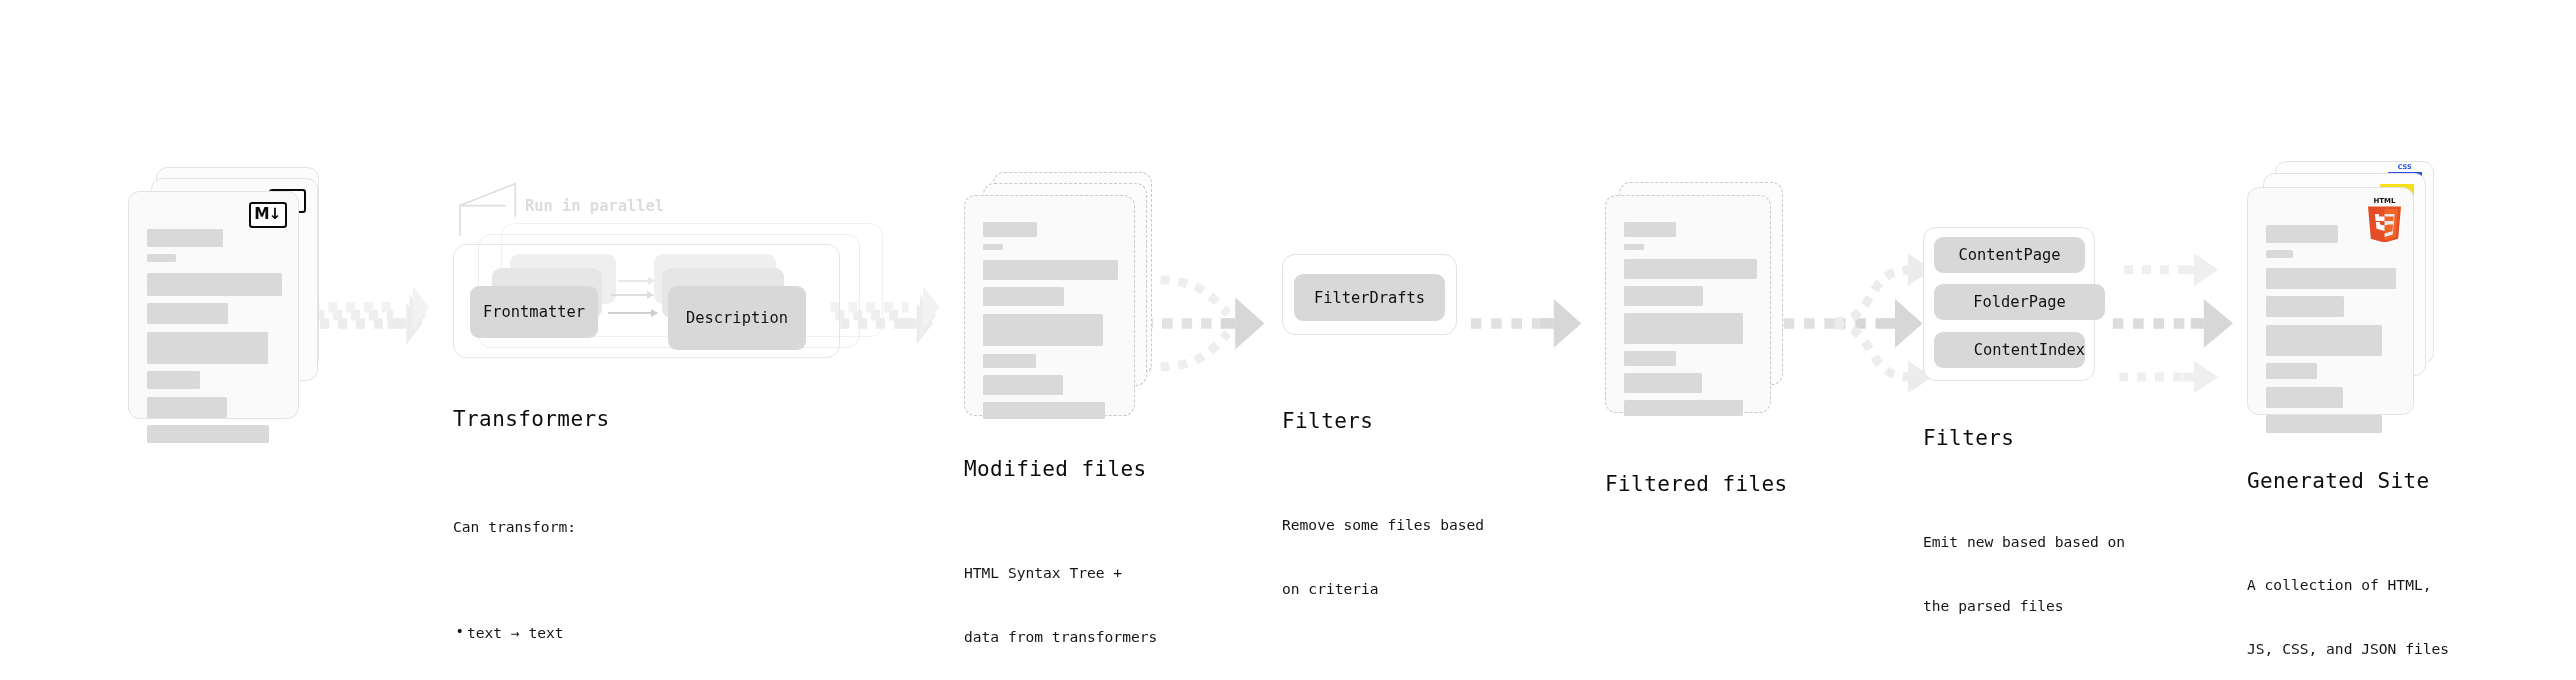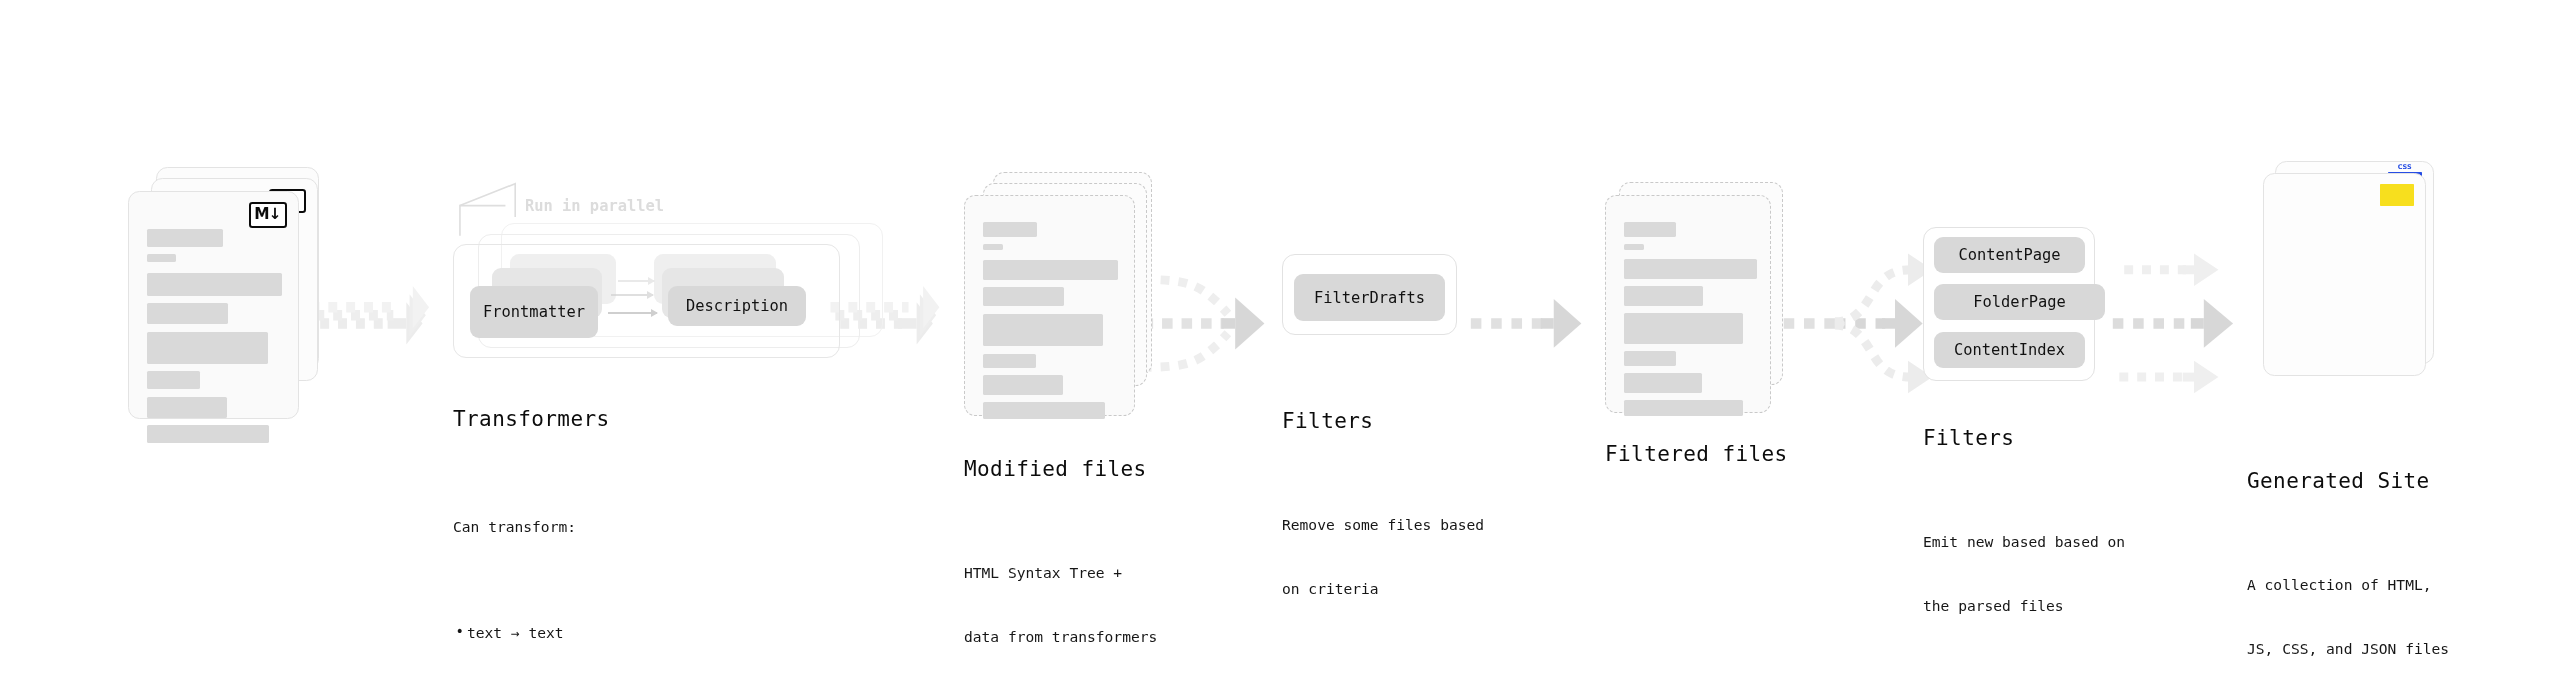--- a/index.html
+++ b/index.html
@@ -214,21 +214,21 @@
   <div class="tarrow" style="left:611px;top:294px;width:42px;opacity:.65;">
       <i></i>
     </div>
   <div class="tarrow" style="left:608px;top:312px;width:49px;">
       <i></i>
     </div>
 
   <div class="chip" style="left:470px;top:286px;width:128px;height:52px;">
     <span>Frontmatter</span>
   </div>
-  <div class="chip" style="left:668px;top:286px;width:138px;height:40px;">
+  <div class="chip" style="left:668px;top:286px;width:138px;height:64px;">
     <span>Description</span>
   </div>
 
   <div class="callout-label" style="left:525px;top:197px;font-weight:bold;">Run in parallel</div>
 
   <div class="caption" style="left:453px;top:377px;">
     <div class="cap-title">Transformers</div>
     <div class="cap-sub" style="margin-top:13px;">
       <span class="lead">Can transform:</span>
       <ul class="cap-list">
@@ -279,48 +279,68 @@
       <div class="bar" style="width:52px;height:14.6px;"></div>
       <div class="bar" style="width:20.3px;height:6.5px;margin-top:3.3px;margin-bottom:9px;"></div>
       <div class="bar" style="width:133px;height:19.5px;"></div>
       <div class="bar" style="width:79px;height:19.5px;"></div>
       <div class="bar" style="width:119px;height:31px;"></div>
       <div class="bar" style="width:52px;height:14.6px;"></div>
       <div class="bar" style="width:78px;height:19.5px;"></div>
       <div class="bar" style="width:119px;height:16.3px;"></div>
     </div>
   </div>
-  <div class="caption" style="left:1605px;top:412px;">
+  <div class="caption" style="left:1605px;top:442px;">
     <div class="cap-title">Filtered files</div>
   </div>
 
   <div class="procbox solidbg" style="left:1923px;top:227px;width:172px;height:154px;"></div>
   <div class="chip" style="left:1934px;top:237px;width:151px;height:36px;">
     <span>ContentPage</span>
   </div>
   <div class="chip" style="left:1934px;top:284px;width:171px;height:36px;">
     <span>FolderPage</span>
   </div>
-  <div class="chip" style="left:1934px;top:332px;width:151px;height:36px;">
+  <div class="chip" style="left:1934px;top:332px;width:151px;height:36px;justify-content:flex-end;">
     <span>ContentIndex</span>
   </div>
   <div class="caption" style="left:1923px;top:396px;">
     <div class="cap-title">Filters</div>
     <div class="cap-sub">
       <span class="lead">Emit new based based on</span>
       <span class="lead">the parsed files</span>
     </div>
   </div>
 
   <div class="doccard" style="left:2275px;top:161px;width:159px;height:203px;background:#fdfdfd;">
     <div class="css-badge"></div>
   </div>
   <div class="doccard" style="left:2263px;top:173px;width:163px;height:203px;background:#fdfdfd;">
     <div class="js-badge"></div>
   </div>
+  <div class="doccard" style="left:2247px;top:187px;width:167px;height:228px;">
+
+    <svg class="html-badge" viewBox="0 0 64 74">
+      <text x="32" y="12" text-anchor="middle" font-family="DejaVu Sans, Liberation Sans, sans-serif" font-size="11" font-weight="bold" fill="#111">HTML</text>
+      <path d="M6,18 L58,18 L53.5,69 L32,75 L10.5,69 Z" fill="#e44d26"></path>
+      <path d="M32,22 L32,71.5 L49.5,66.5 L53.3,22 Z" fill="#f16529"></path>
+      <path d="M32,30 L17,30 L18,41 L32,41 L32,34 L23.5,34 L23,30 Z M32,48 L25,46.5 L24.6,42.5 L18.5,42.5 L19.4,53 L32,56.5 Z" fill="#ffffff"></path>
+      <path d="M32,30 L32,34 L46.5,34 L46,41 L32,41 L32,48 L39,46.5 L45.5,46.5 L44.5,57 L32,60.5 L32,66 L45,62 L47,41 L47.8,30 Z" fill="#ebebeb"></path>
+    </svg>
+    <div class="bars" style="top:37px;">
+      <div class="bar" style="width:72px;height:18px;"></div>
+      <div class="bar" style="width:27px;height:7.3px;margin-top:3.3px;margin-bottom:10.6px;"></div>
+      <div class="bar" style="width:130px;height:21px;"></div>
+      <div class="bar" style="width:78px;height:21px;"></div>
+      <div class="bar" style="width:116px;height:31px;"></div>
+      <div class="bar" style="width:51px;height:16.3px;"></div>
+      <div class="bar" style="width:77px;height:21px;"></div>
+      <div class="bar" style="width:116px;height:18px;"></div>
+    </div>
+  </div>
   <div class="caption" style="left:2247px;top:439px;">
     <div class="cap-title">Generated Site</div>
     <div class="cap-sub">
       <span class="lead">A collection of HTML,</span>
       <span class="lead">JS, CSS, and JSON files</span>
     </div>
   </div>
 
 </div>
 

